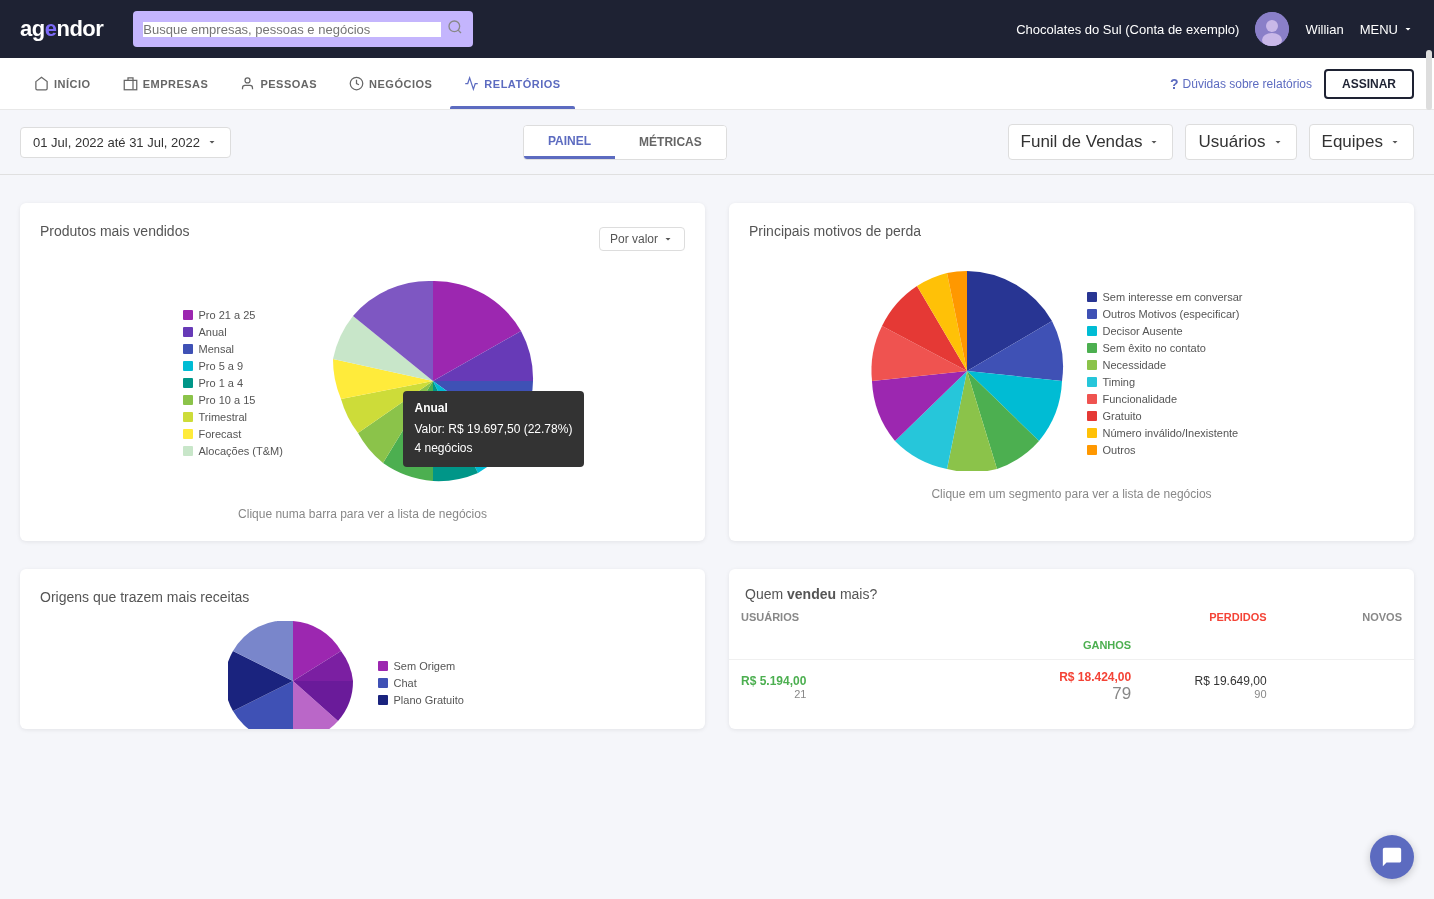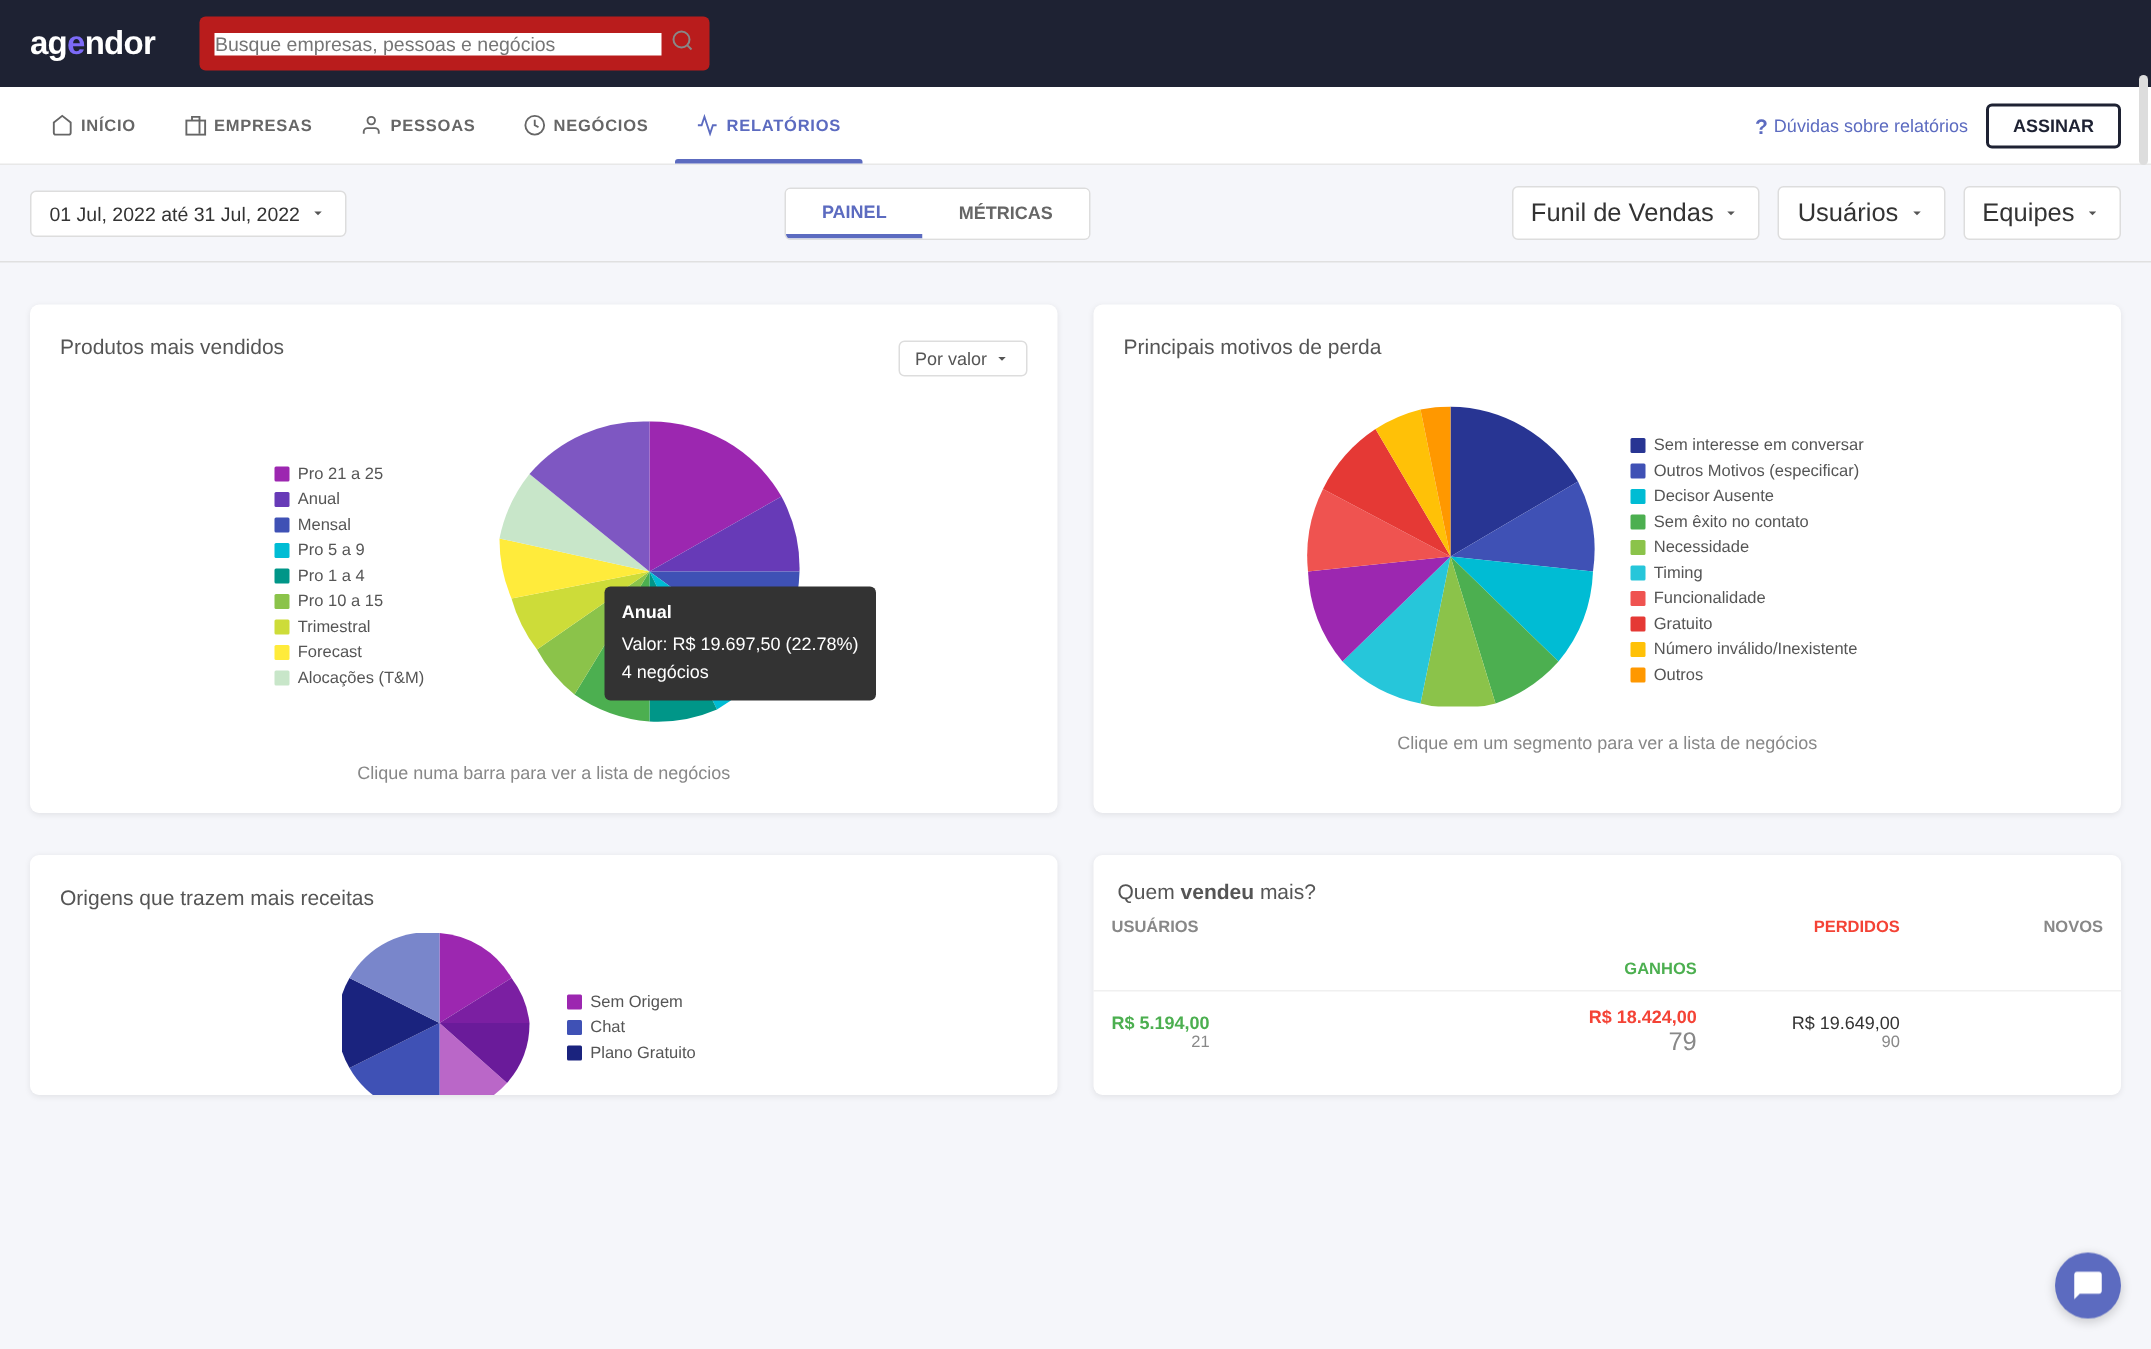--- a/index.html
+++ b/index.html
@@ -2,21 +2,21 @@
 <html><head>
   <meta charset="utf-8">
   <style>
     * { box-sizing: border-box; margin: 0; padding: 0; }
     body { font-family: -apple-system, BlinkMacSystemFont, 'Segoe UI', sans-serif; background: #f5f6fa; }
 
     
     .header { background: #1e2233; display: flex; align-items: center; padding: 0 20px; height: 58px; gap: 20px; }
     .logo { color: white; font-size: 22px; font-weight: 700; letter-spacing: -0.5px; margin-right: 10px; }
     .logo span { color: #7c6af7; }
-    .search-bar { flex: 0 0 340px; background: #b91c1c; border-radius: 4px; display: flex; align-items: center; padding: 0 10px; height: 36px; }
+    .search-bar { flex: 0 0 340px; background: #c4b5fd; border-radius: 4px; display: flex; align-items: center; padding: 0 10px; height: 36px; }
     .search-bar input { border: none; outline: none; width: 100%; font-size: 13px; color: #555; }
     .search-icon-wrap { color: #888; margin-left: 6px; }
     .header-right { margin-left: auto; display: flex; align-items: center; gap: 16px; }
     .account-name { color: white; font-size: 13px; }
     .avatar { width: 34px; height: 34px; border-radius: 50%; background: #8a7fc8; overflow: hidden; display: flex; align-items: center; justify-content: center; }
     .username { color: white; font-size: 13px; }
     .menu-btn { color: white; font-size: 13px; display: flex; align-items: center; gap: 4px; cursor: pointer; }
 
     
     .nav { background: white; display: flex; align-items: center; padding: 0 20px; height: 52px; border-bottom: 1px solid #e8e8e8; gap: 4px; }
@@ -87,20 +87,37 @@
   <div class="logo">
     ag<span>e</span>ndor
   </div>
   <div class="search-bar">
     <input type="text" placeholder="Busque empresas, pessoas e negócios" style="">
     <div class="search-icon-wrap">
       <svg width="16" height="16" viewBox="0 0 24 24" fill="none" stroke="#888" stroke-width="2">
         <circle cx="11" cy="11" r="8"></circle>
           <line x1="21" y1="21" x2="16.65" y2="16.65"></line>
       </svg>
+    </div>
+  </div>
+  <div class="header-right">
+    <span class="account-name">Chocolates do Sul (Conta de exemplo)</span>
+    <div class="avatar">
+      <svg width="34" height="34" viewBox="0 0 34 34">
+        <circle cx="17" cy="17" r="17" fill="#8a7fc8"></circle>
+        <circle cx="17" cy="14" r="6" fill="#c9b8e8"></circle>
+        <ellipse cx="17" cy="28" rx="10" ry="7" fill="#c9b8e8"></ellipse>
+      </svg>
+    </div>
+    <span class="username">Willian</span>
+    <div class="menu-btn">
+      <span>MENU</span>
+      <svg width="12" height="12" viewBox="0 0 24 24" fill="white">
+          <path d="M7 10l5 5 5-5z"></path>
+        </svg>
     </div>
   </div>
 </header>
 
 <nav class="nav">
   <a class="nav-item">
     <svg viewBox="0 0 24 24" fill="none" stroke="currentColor" stroke-width="2">
         <path d="M3 9l9-7 9 7v11a2 2 0 01-2 2H5a2 2 0 01-2-2z"></path>
       </svg>
     <span>INÍCIO</span>

